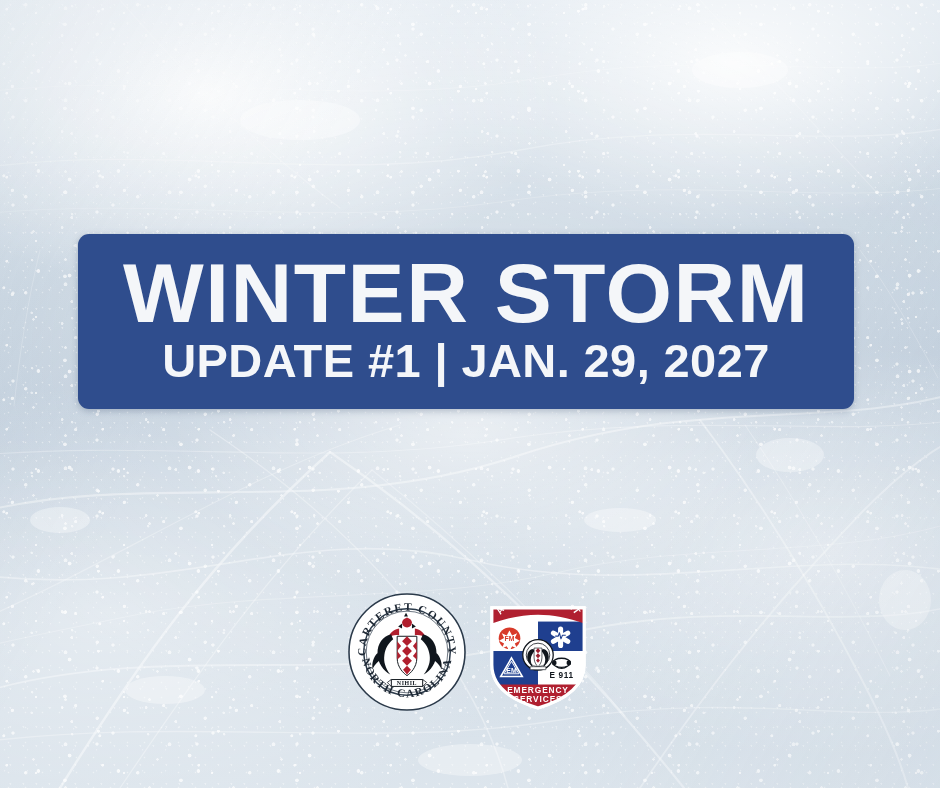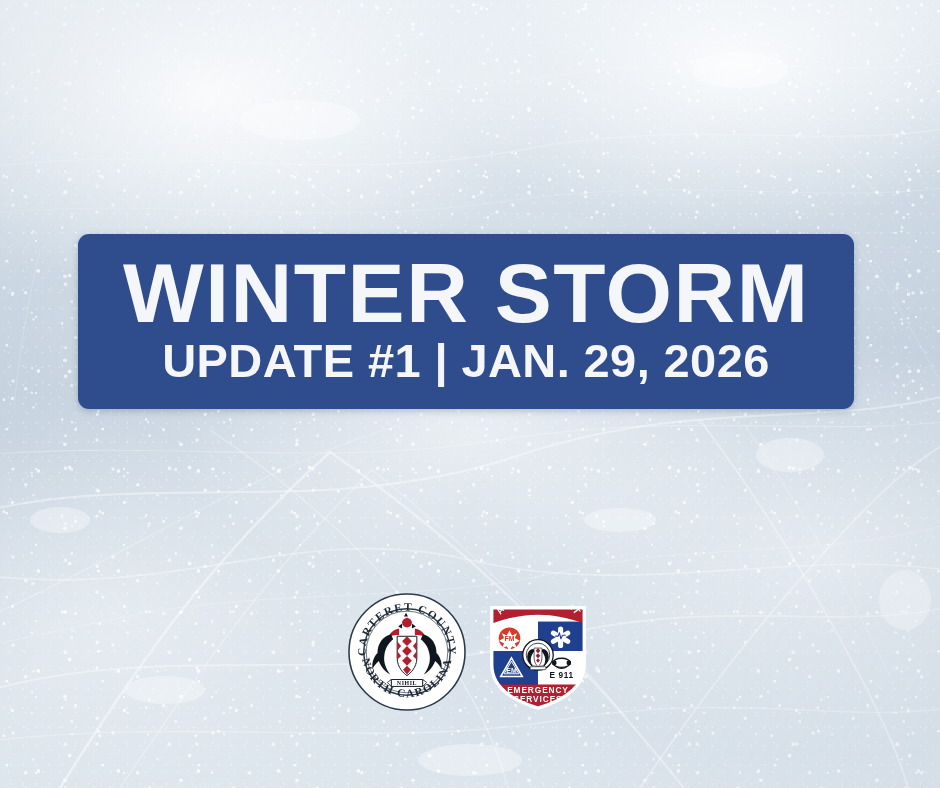--- a/index.html
+++ b/index.html
@@ -196,21 +196,21 @@
       <ellipse cx="620" cy="520" rx="36" ry="12"></ellipse>
       <ellipse cx="300" cy="120" rx="60" ry="20"></ellipse>
       <ellipse cx="740" cy="70" rx="48" ry="18"></ellipse>
     </g>
   </svg>
 
   <div class="ice-tone"></div>
 
   <div class="banner">
     <div class="banner-title">WINTER STORM</div>
-    <div class="banner-subtitle">UPDATE #1 | JAN. 29, 2026</div>
+    <div class="banner-subtitle">UPDATE #1 | JAN. 29, 2027</div>
   </div>
 
   <div class="logo-row">
 
     <svg class="logo-seal" viewBox="0 0 120 120">
       <defs>
         <path id="arcTop" d="M 18,60 A 42,42 0 0 1 102,60"></path>
         <path id="arcBot" d="M 14,60 A 46,46 0 0 0 106,60"></path>
       </defs>
       <circle cx="60" cy="60" r="59" fill="#ffffff" stroke="#2b3a4a" stroke-width="1.6"></circle>

